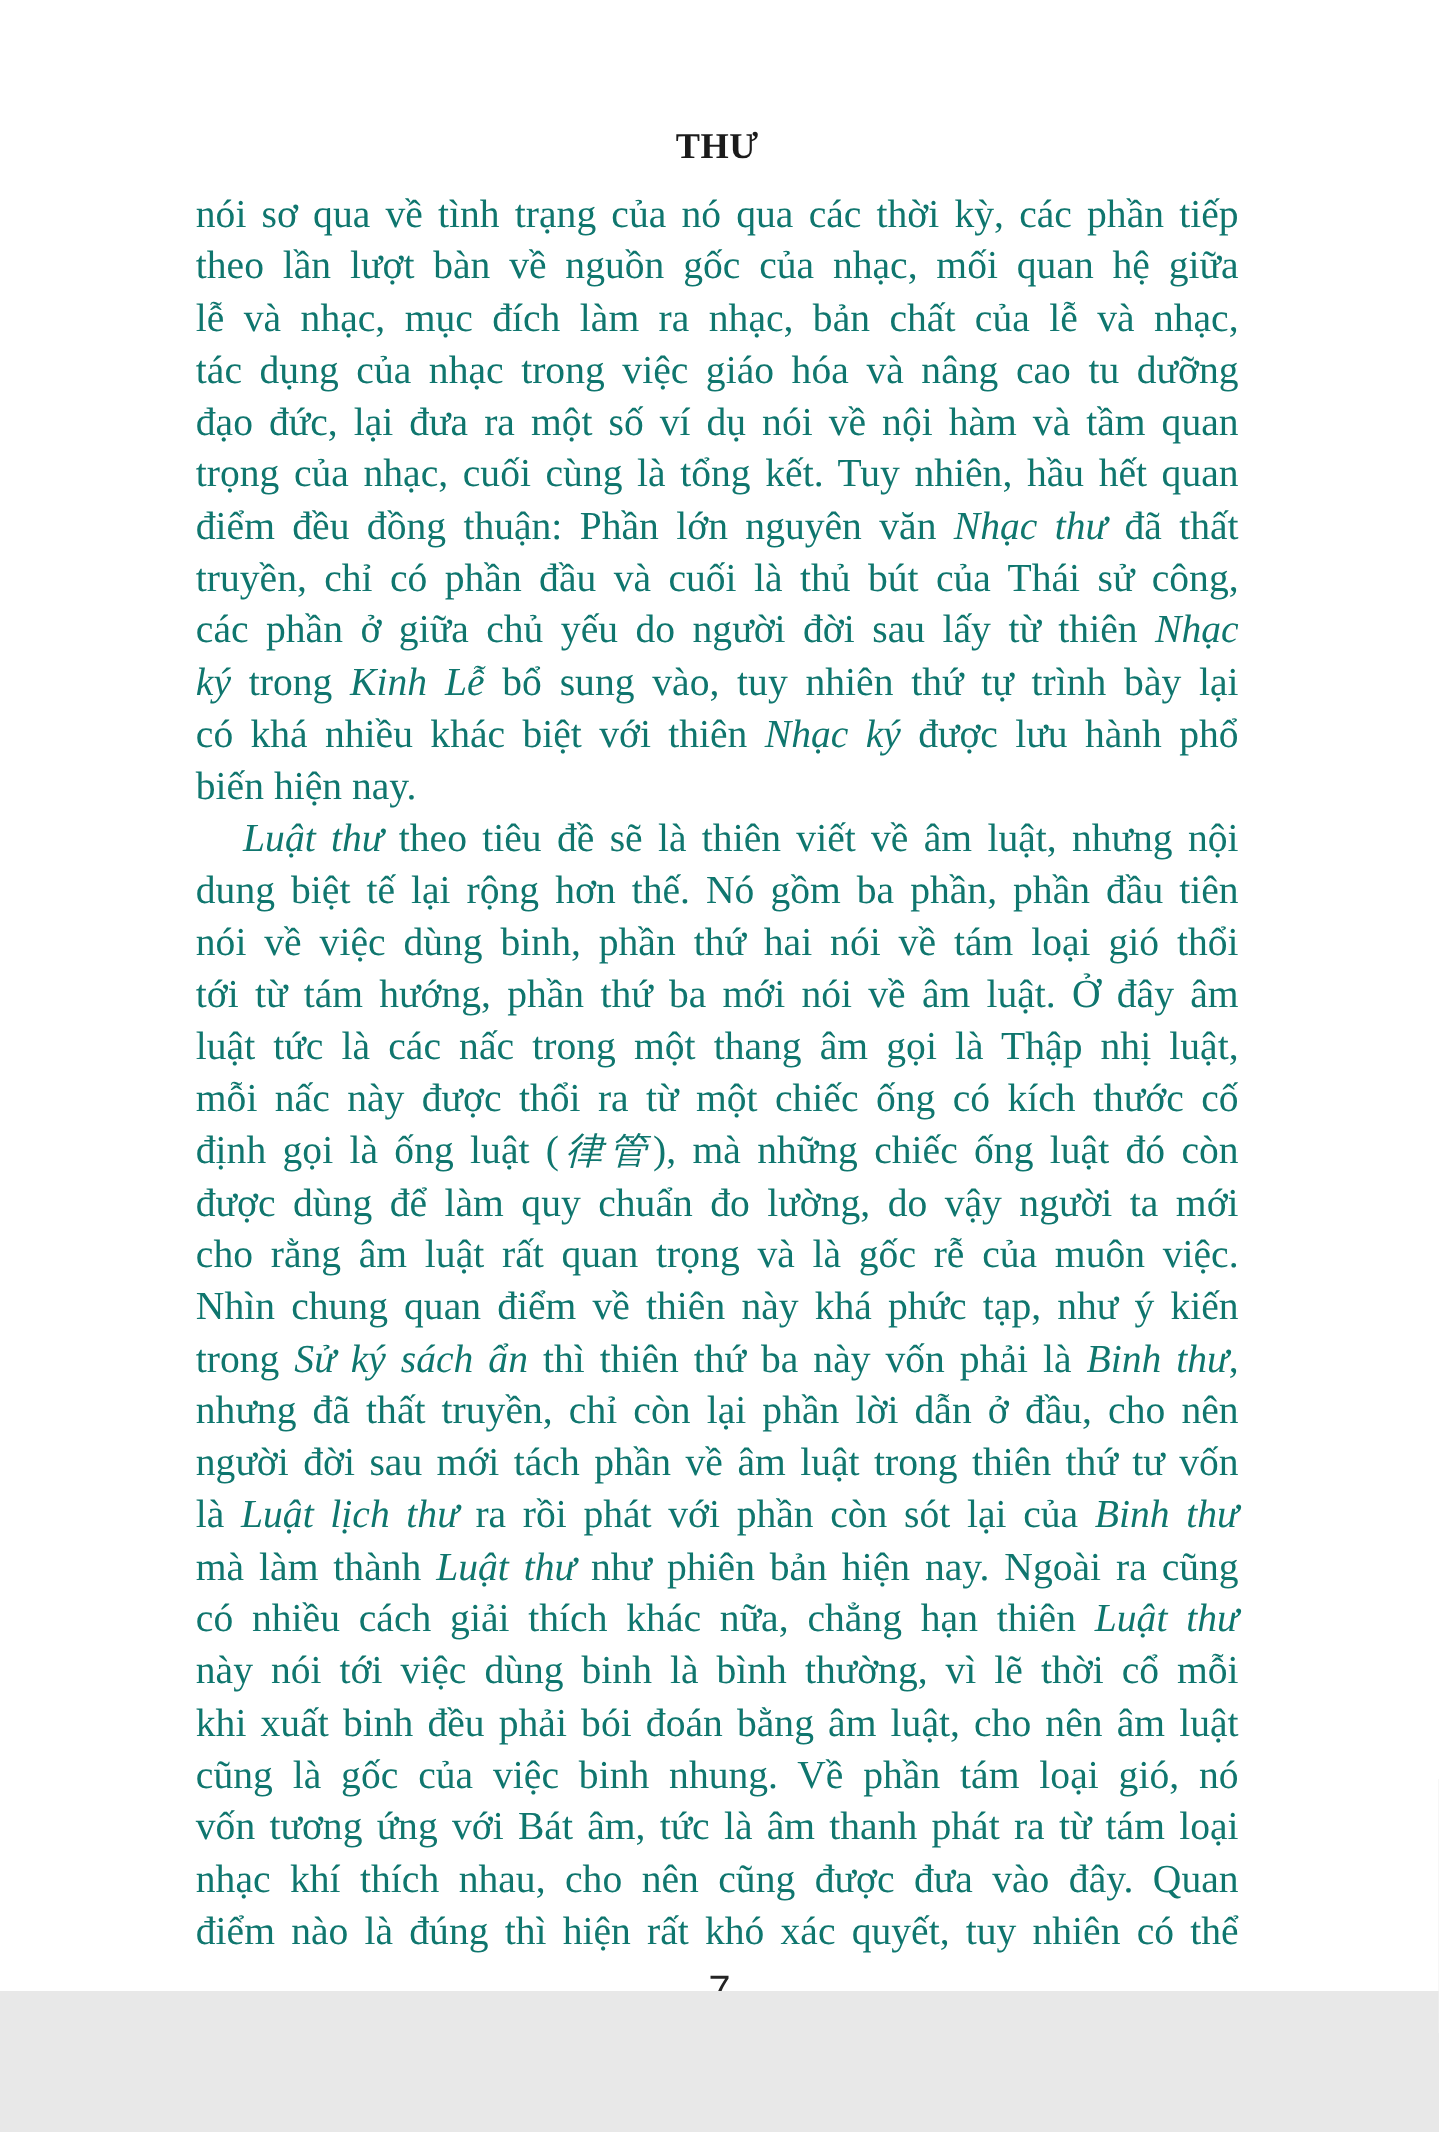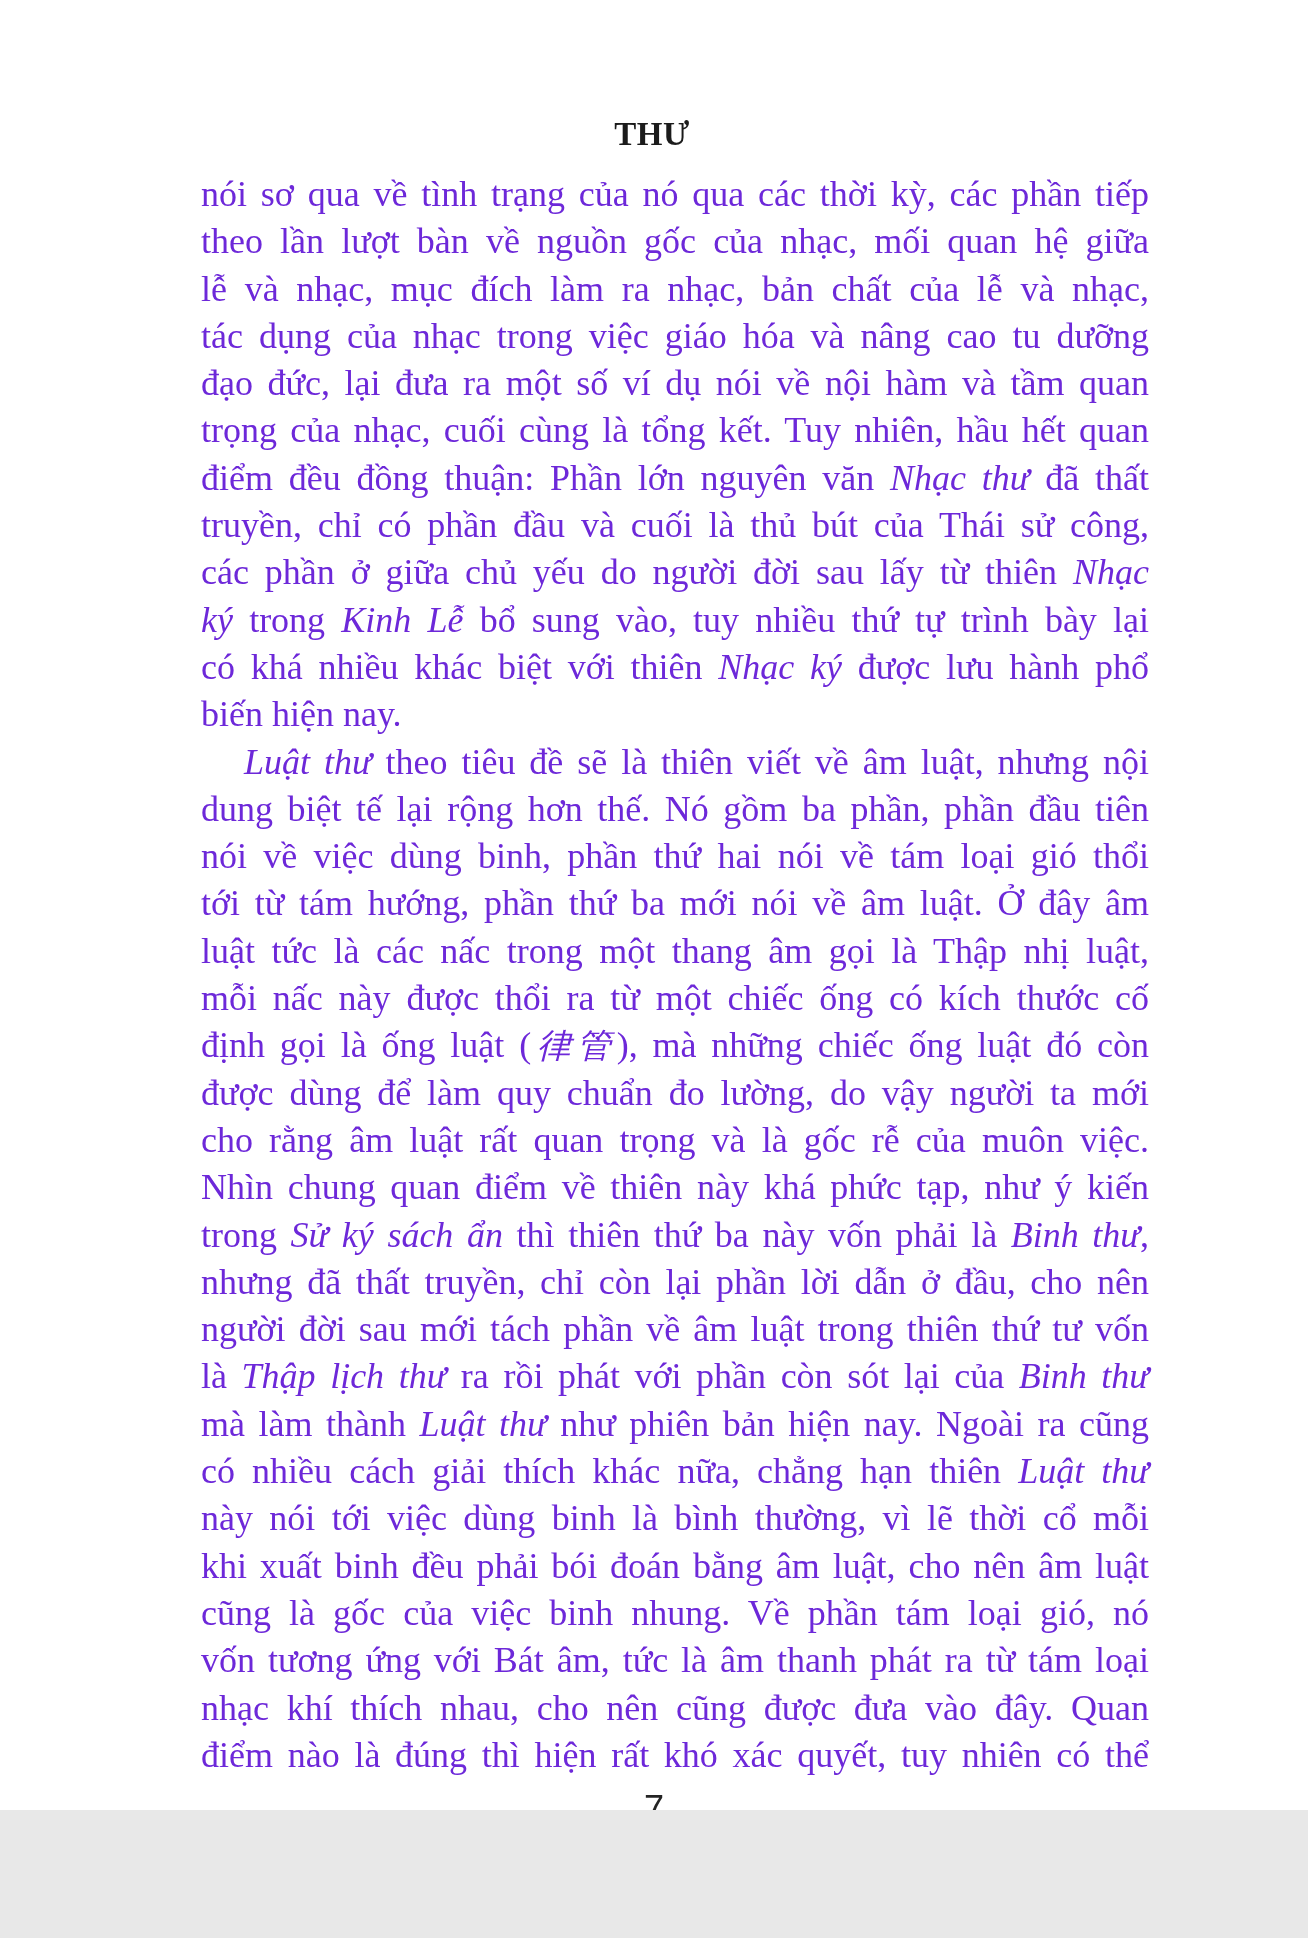--- a/index.html
+++ b/index.html
@@ -29,22 +29,21 @@
     letter-spacing: 0.5px;
     color: #1b1b1b;
   }
   .text-block {
     position: absolute;
     top: 171px;
     left: 178px;
     width: 948px;
     font-size: 36px;
     line-height: 47.3px;
-    color: #6d28d9;
-    margin-left: 23px;
+    color: #0f766e;
   }
   .paragraph { margin: 0; padding: 0; }
   .line {
     height: 47.3px;
     text-align: justify;
     text-align-last: justify;
     white-space: nowrap;
   }
   .line.no-fill {
     text-align-last: left;
@@ -75,39 +74,39 @@
       <div class="paragraph">
         <div class="line"><span>nói sơ qua về tình trạng của nó qua các thời kỳ, các phần tiếp</span></div>
         <div class="line"><span>theo lần lượt bàn về nguồn gốc của nhạc, mối quan hệ giữa</span></div>
         <div class="line"><span>lễ và nhạc, mục đích làm ra nhạc, bản chất của lễ và nhạc,</span></div>
         <div class="line"><span>tác dụng của nhạc trong việc giáo hóa và nâng cao tu dưỡng</span></div>
         <div class="line"><span>đạo đức, lại đưa ra một số ví dụ nói về nội hàm và tầm quan</span></div>
         <div class="line"><span>trọng của nhạc, cuối cùng là tổng kết. Tuy nhiên, hầu hết quan</span></div>
         <div class="line"><span>điểm đều đồng thuận: Phần lớn nguyên văn </span><i>Nhạc thư</i><span> đã thất</span></div>
         <div class="line"><span>truyền, chỉ có phần đầu và cuối là thủ bút của Thái sử công,</span></div>
         <div class="line"><span>các phần ở giữa chủ yếu do người đời sau lấy từ thiên </span><i>Nhạc</i></div>
-        <div class="line"><i>ký</i><span> trong </span><i>Kinh Lễ</i><span> bổ sung vào, tuy nhiều thứ tự trình bày lại</span></div>
+        <div class="line"><i>ký</i><span> trong </span><i>Kinh Lễ</i><span> bổ sung vào, tuy nhiên thứ tự trình bày lại</span></div>
         <div class="line"><span>có khá nhiều khác biệt với thiên </span><i>Nhạc ký</i><span> được lưu hành phổ</span></div>
         <div class="line no-fill"><span>biến hiện nay.</span></div>
       </div>
       <div class="paragraph">
         <div class="line indent"><i>Luật thư</i><span> theo tiêu đề sẽ là thiên viết về âm luật, nhưng nội</span></div>
         <div class="line"><span>dung biệt tế lại rộng hơn thế. Nó gồm ba phần, phần đầu tiên</span></div>
         <div class="line"><span>nói về việc dùng binh, phần thứ hai nói về tám loại gió thổi</span></div>
         <div class="line"><span>tới từ tám hướng, phần thứ ba mới nói về âm luật. Ở đây âm</span></div>
         <div class="line"><span>luật tức là các nấc trong một thang âm gọi là Thập nhị luật,</span></div>
         <div class="line"><span>mỗi nấc này được thổi ra từ một chiếc ống có kích thước cố</span></div>
         <div class="line"><span>định gọi là ống luật (</span><span class="cjk">律管</span><span>), mà những chiếc ống luật đó còn</span></div>
         <div class="line"><span>được dùng để làm quy chuẩn đo lường, do vậy người ta mới</span></div>
         <div class="line"><span>cho rằng âm luật rất quan trọng và là gốc rễ của muôn việc.</span></div>
         <div class="line"><span>Nhìn chung quan điểm về thiên này khá phức tạp, như ý kiến</span></div>
         <div class="line"><span>trong </span><i>Sử ký sách ẩn</i><span> thì thiên thứ ba này vốn phải là </span><i>Binh thư</i><span>,</span></div>
         <div class="line"><span>nhưng đã thất truyền, chỉ còn lại phần lời dẫn ở đầu, cho nên</span></div>
         <div class="line"><span>người đời sau mới tách phần về âm luật trong thiên thứ tư vốn</span></div>
-        <div class="line"><span>là </span><i>Thập lịch thư</i><span> ra rồi phát với phần còn sót lại của </span><i>Binh thư</i></div>
+        <div class="line"><span>là </span><i>Luật lịch thư</i><span> ra rồi phát với phần còn sót lại của </span><i>Binh thư</i></div>
         <div class="line"><span>mà làm thành </span><i>Luật thư</i><span> như phiên bản hiện nay. Ngoài ra cũng</span></div>
         <div class="line"><span>có nhiều cách giải thích khác nữa, chẳng hạn thiên </span><i>Luật thư</i></div>
         <div class="line"><span>này nói tới việc dùng binh là bình thường, vì lẽ thời cổ mỗi</span></div>
         <div class="line"><span>khi xuất binh đều phải bói đoán bằng âm luật, cho nên âm luật</span></div>
         <div class="line"><span>cũng là gốc của việc binh nhung. Về phần tám loại gió, nó</span></div>
         <div class="line"><span>vốn tương ứng với Bát âm, tức là âm thanh phát ra từ tám loại</span></div>
         <div class="line"><span>nhạc khí thích nhau, cho nên cũng được đưa vào đây. Quan</span></div>
         <div class="line"><span>điểm nào là đúng thì hiện rất khó xác quyết, tuy nhiên có thể</span></div>
       </div>
     </div>

